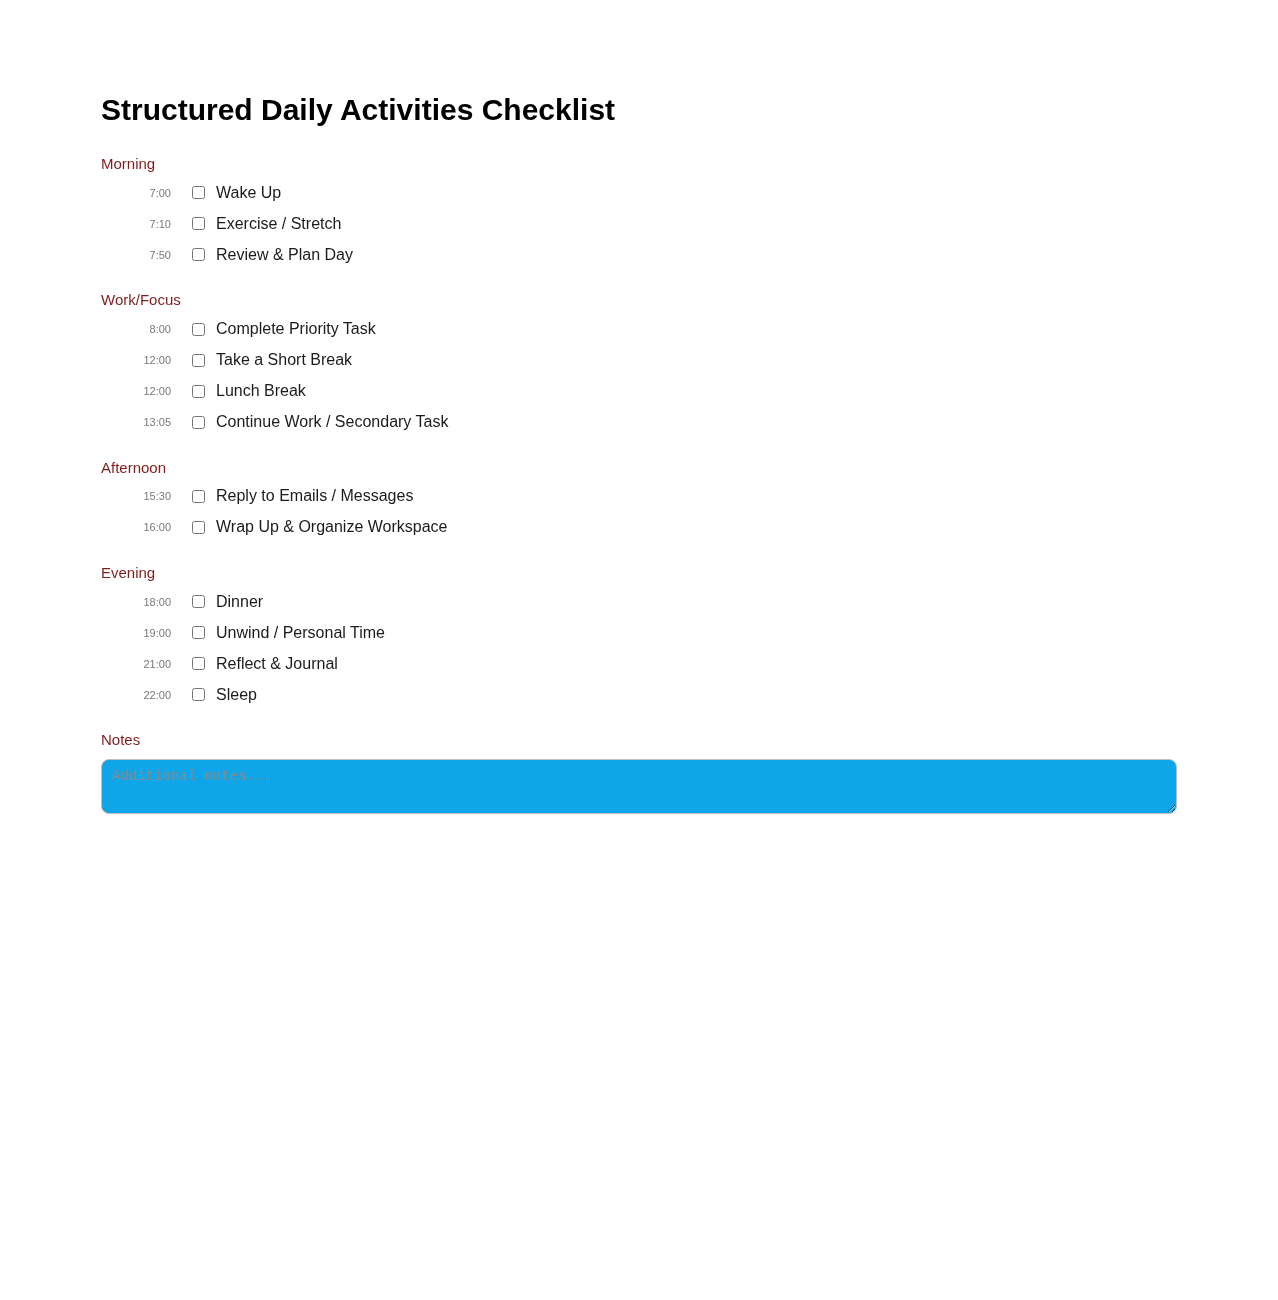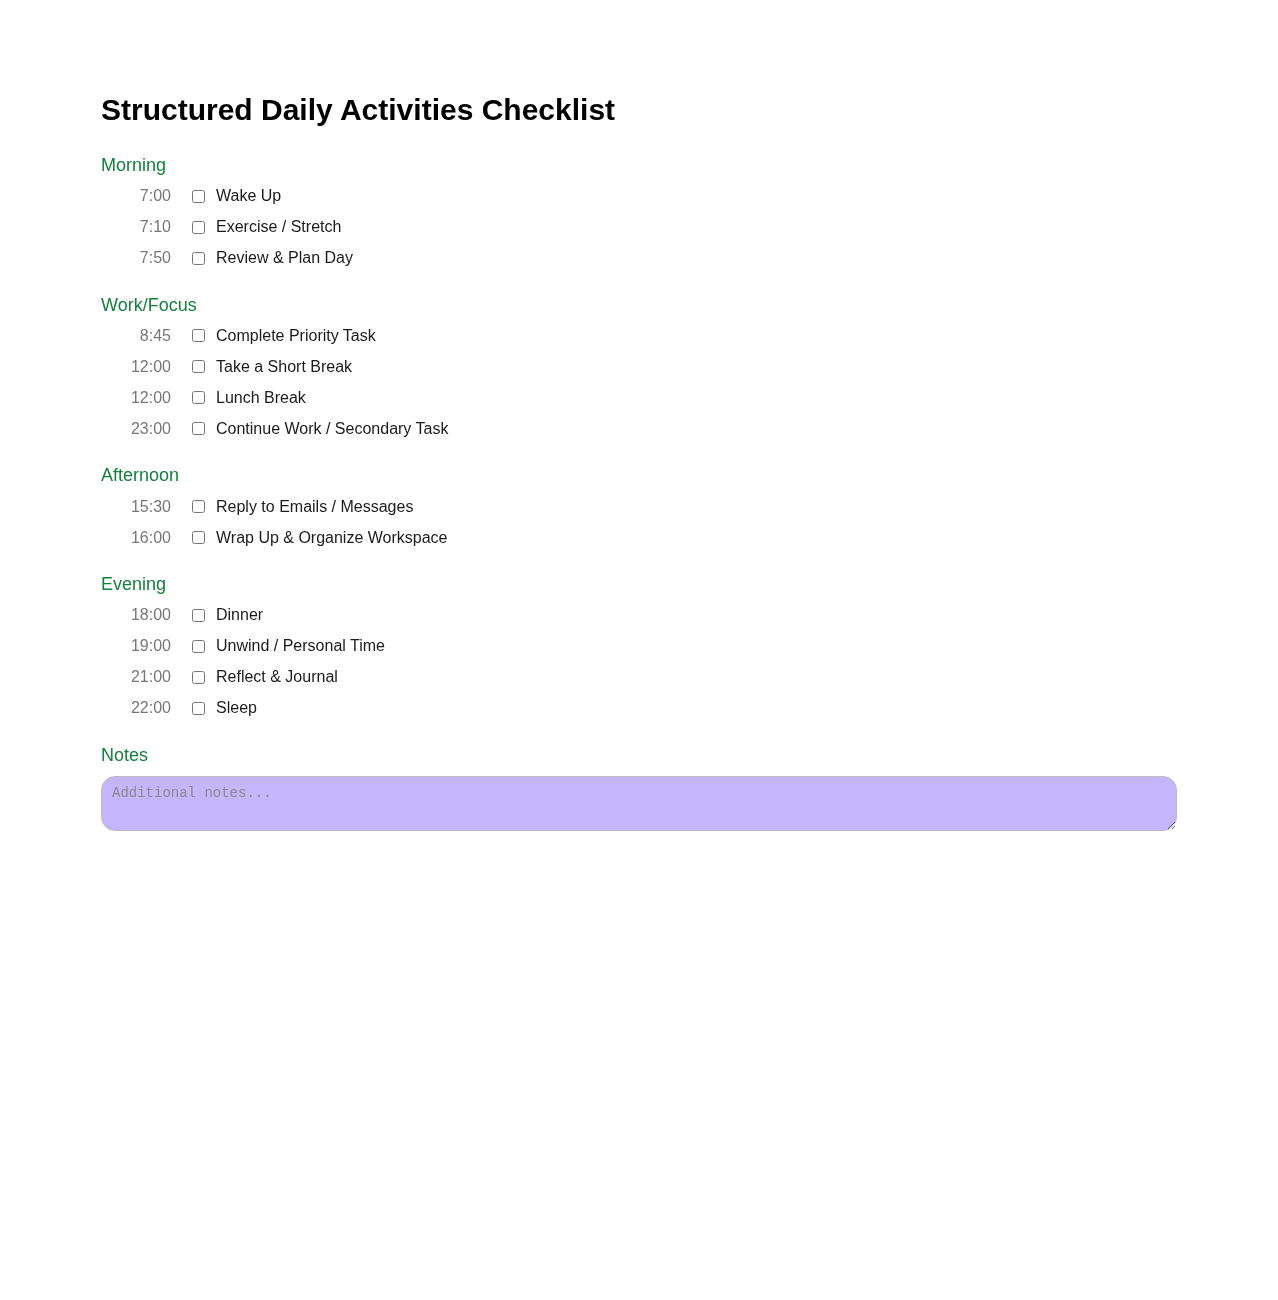--- a/index.html
+++ b/index.html
@@ -19,36 +19,36 @@
   h1.page-title {
     margin: 0 0 20px 0;
     font-size: 30px;
     line-height: 1.2;
     font-weight: bold;
     color: #000000;
   }
   .section { display: block; }
   h2.section-title {
     margin: 27px 0 11px 0;
-    font-size: 18px;
+    font-size: 15px;
     line-height: 1.15;
     font-weight: 400;
-    color: #15803d;
+    color: #7f1d1d;
   }
   .row {
     display: flex;
     align-items: center;
     height: 19px;
     margin-bottom: 12px;
   }
   .time {
     flex: none;
     width: 70px;
     text-align: right;
-    font-size: 16px;
+    font-size: 11px;
     color: #777777;
   }
   input.cb {
     flex: none;
     width: 13px;
     height: 13px;
     margin: 0 11px 0 21px;
     accent-color: #1a73e8;
     cursor: pointer;
   }
@@ -58,22 +58,22 @@
     white-space: nowrap;
   }
   .notes-section textarea {
     display: block;
     box-sizing: border-box;
     width: 100%;
     height: 55px;
     margin-top: 10px;
     padding: 8px 10px;
     border: 1px solid #bdbdbd;
-    border-radius: 14px;
-    background: #c4b5fd;
+    border-radius: 8px;
+    background: #0ea5e9;
     font-family: "Liberation Mono", "DejaVu Sans Mono", monospace;
     font-size: 14px;
     color: #333333;
     resize: both;
   }
   .notes-section textarea::placeholder {
     color: #8a8a8a;
     opacity: 1;
   }
 </style>
@@ -106,39 +106,39 @@
     <input type="checkbox" class="cb" style="">
     <span class="item-label">Review &amp; Plan Day</span>
   </div>
 </div>
   </section>
 
   <section class="section">
     <h2 class="section-title">Work/Focus</h2>
     <div class="rows">
   <div class="row">
-    <span class="time">8:45</span>
+    <span class="time">8:00</span>
     <input type="checkbox" class="cb" style="">
     <span class="item-label">Complete Priority Task</span>
   </div>
 
   <div class="row">
     <span class="time">12:00</span>
     <input type="checkbox" class="cb" style="">
     <span class="item-label">Take a Short Break</span>
   </div>
 
   <div class="row">
     <span class="time">12:00</span>
     <input type="checkbox" class="cb" style="">
     <span class="item-label">Lunch Break</span>
   </div>
 
   <div class="row">
-    <span class="time">23:00</span>
+    <span class="time">13:05</span>
     <input type="checkbox" class="cb" style="">
     <span class="item-label">Continue Work / Secondary Task</span>
   </div>
 </div>
   </section>
 
   <section class="section">
     <h2 class="section-title">Afternoon</h2>
     <div class="rows">
 

